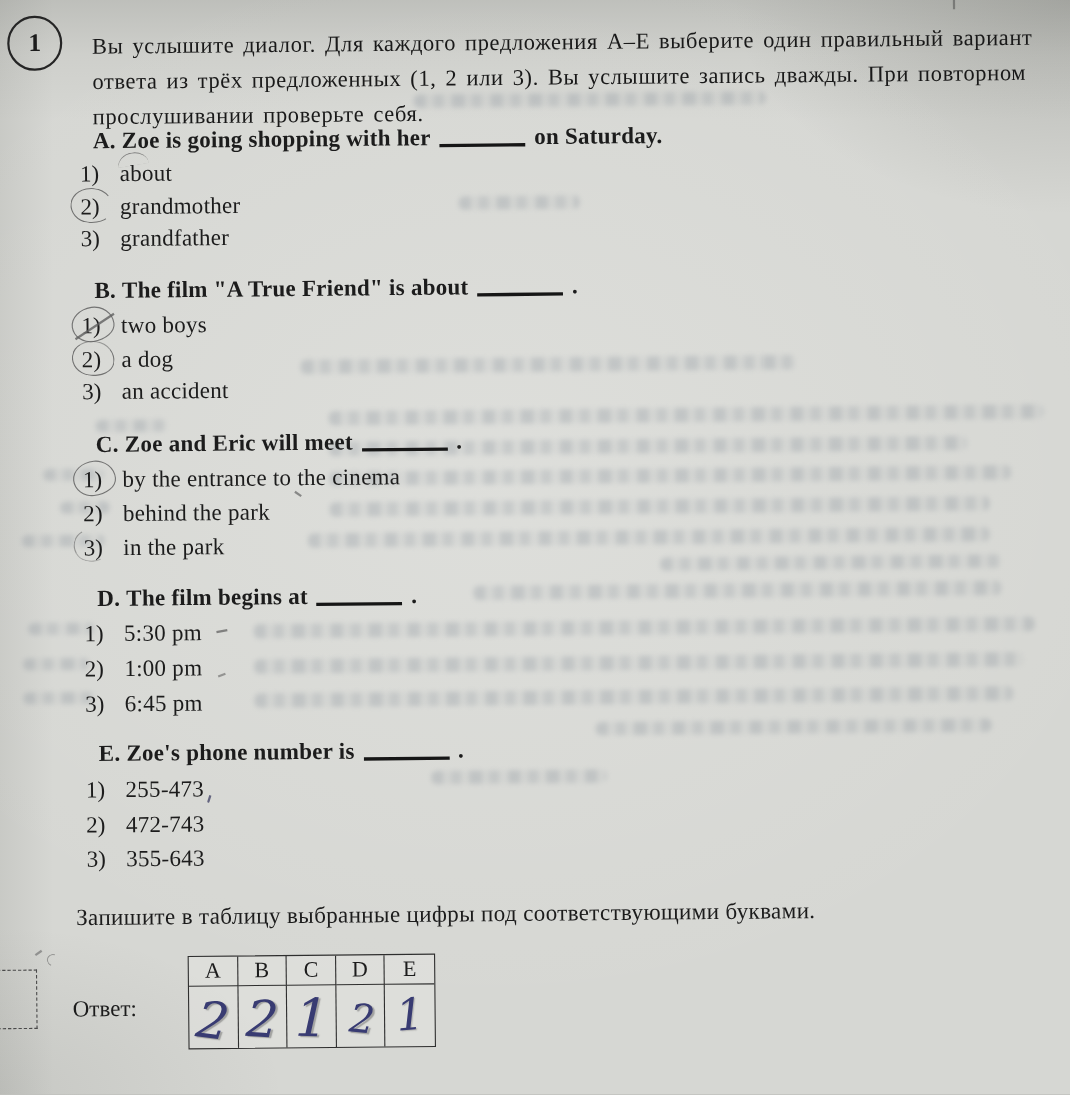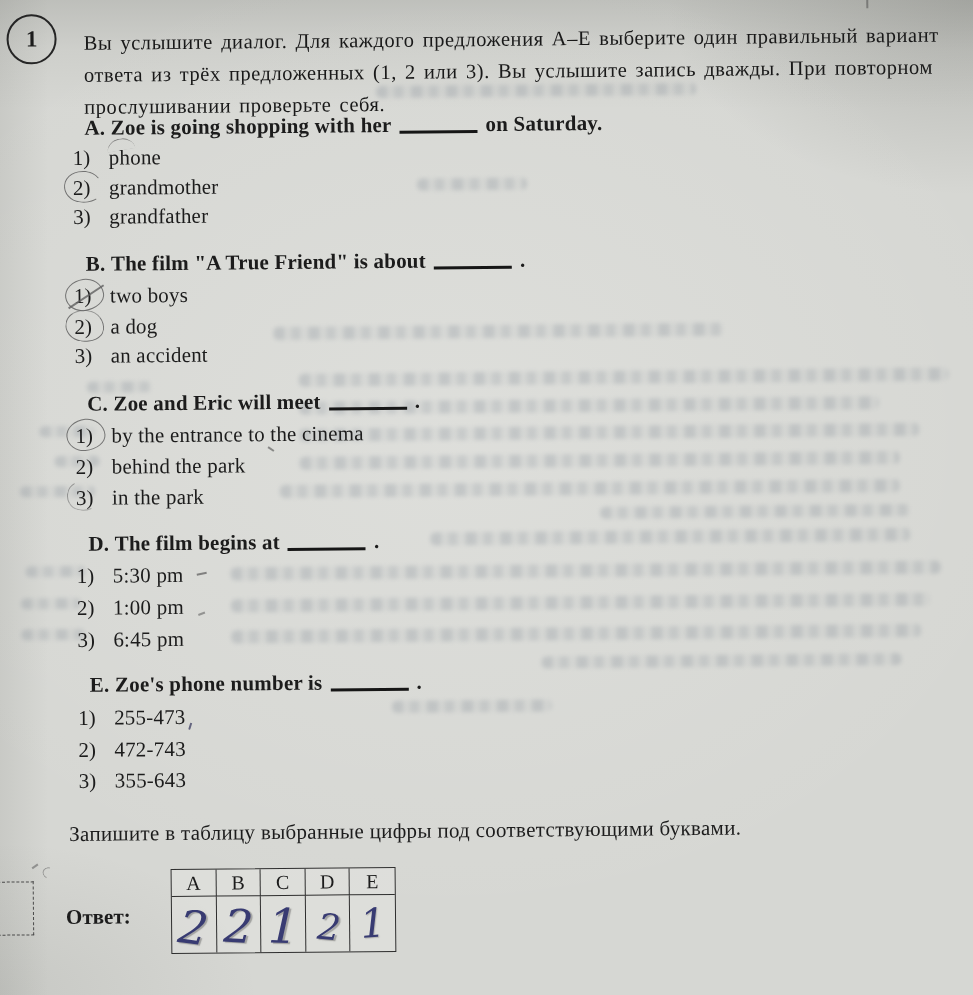--- a/index.html
+++ b/index.html
@@ -51,21 +51,21 @@
   .pc.full-c{transform:rotate(-5deg);}
   .pc.arc-left{width:30px;height:28px;border-color:transparent;
       border-left-color:rgba(105,105,105,.6);border-bottom-color:rgba(105,105,105,.45);
       transform:rotate(14deg);}
   .slash{position:absolute;left:-9px;top:12px;width:42px;height:1.8px;
       background:rgba(95,95,95,.8);transform:rotate(-33deg);pointer-events:none;}
   .pmark{position:absolute;pointer-events:none;}
 
   .write-line{position:absolute;left:66px;top:818px;font-size:21px;letter-spacing:.3px;white-space:nowrap;}
 
-  .answer-label{position:absolute;left:62px;top:901px;font-size:21px;font-weight:bold;}
+  .answer-label{position:absolute;left:62px;top:901px;font-size:21px;}
 
   .answer-table{position:absolute;left:167px;top:866px;border:1.7px solid #2e2e2e;
     display:grid;grid-template-columns:repeat(5,44.6px);grid-template-rows:27px 56px;background:rgba(235,236,232,.35);}
   .answer-table .cell{border-right:1.4px solid #2e2e2e;display:flex;align-items:center;justify-content:center;}
   .answer-table .cell:nth-child(5n){border-right:none;}
   .answer-table .hcell{border-bottom:1.4px solid #2e2e2e;font-size:20px;}
   .hand{font-family:"DejaVu Serif", serif;font-style:italic;color:#383b72;
     text-shadow:2px 1px 1px rgba(112,112,112,.55);line-height:1;}
   .hand.a{font-size:46px;transform:rotate(8deg) translateY(3px);}
   .hand.b{font-size:46px;transform:rotate(4deg) translateY(2px);}
@@ -113,21 +113,21 @@
     <div class="instructions">
       <div>Вы услышите диалог. Для каждого предложения А–Е выберите один правильный вариант</div>
       <div>ответа из трёх предложенных (1, 2 или 3). Вы услышите запись дважды. При повторном</div>
       <div>прослушивании проверьте себя.</div>
     </div>
 
     <div class="heading" style="top:112px;">
       <span>A.</span>&nbsp;<span>Zoe is going shopping with her</span><span class="blank"></span><span>on Saturday.</span>
     </div>
     <div class="option" style="top:142px;">
-      <span class="num"><span>1)</span></span><span class="txt">phone</span>
+      <span class="num"><span>1)</span></span><span class="txt">about</span>
     </div>
     <div class="pmark" style="left:110px;top:135px;width:28px;height:11px;border-top:1.8px solid rgba(100,100,100,.75);border-radius:50% 50% 0 0/100% 100% 0 0;transform:rotate(-9deg);"></div>
     <div class="option" style="top:172px;">
       <span class="num"><span class="pc open-right"></span><span>2)</span></span><span class="txt">grandmother</span>
     </div>
     <div class="option" style="top:201px;">
       <span class="num"><span>3)</span></span><span class="txt">grandfather</span>
     </div>
 
     <div class="heading" style="top:248px;">

